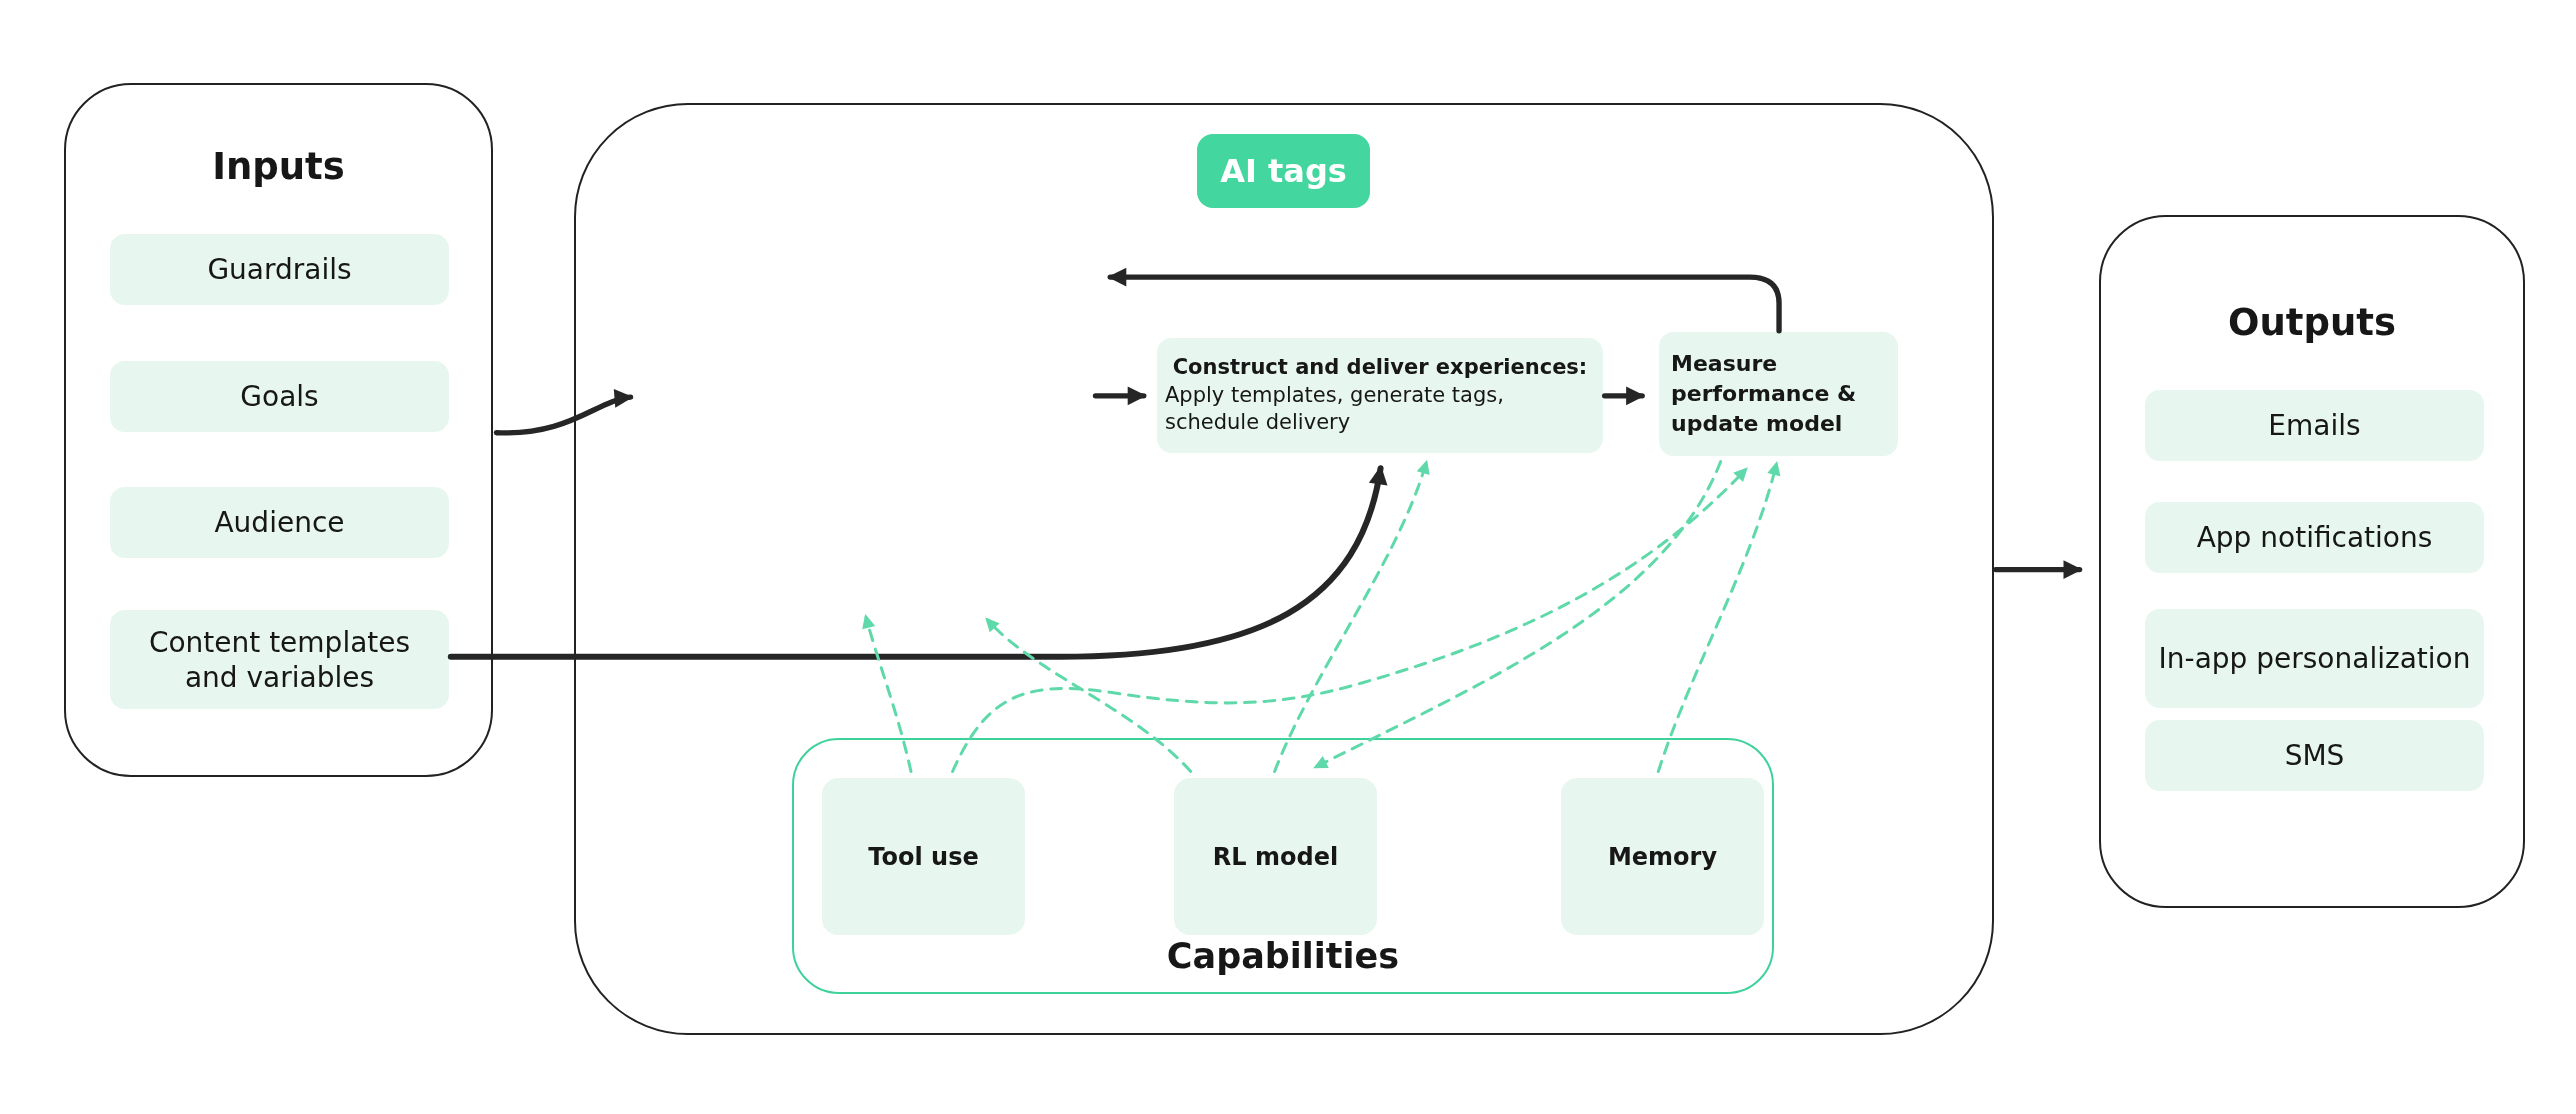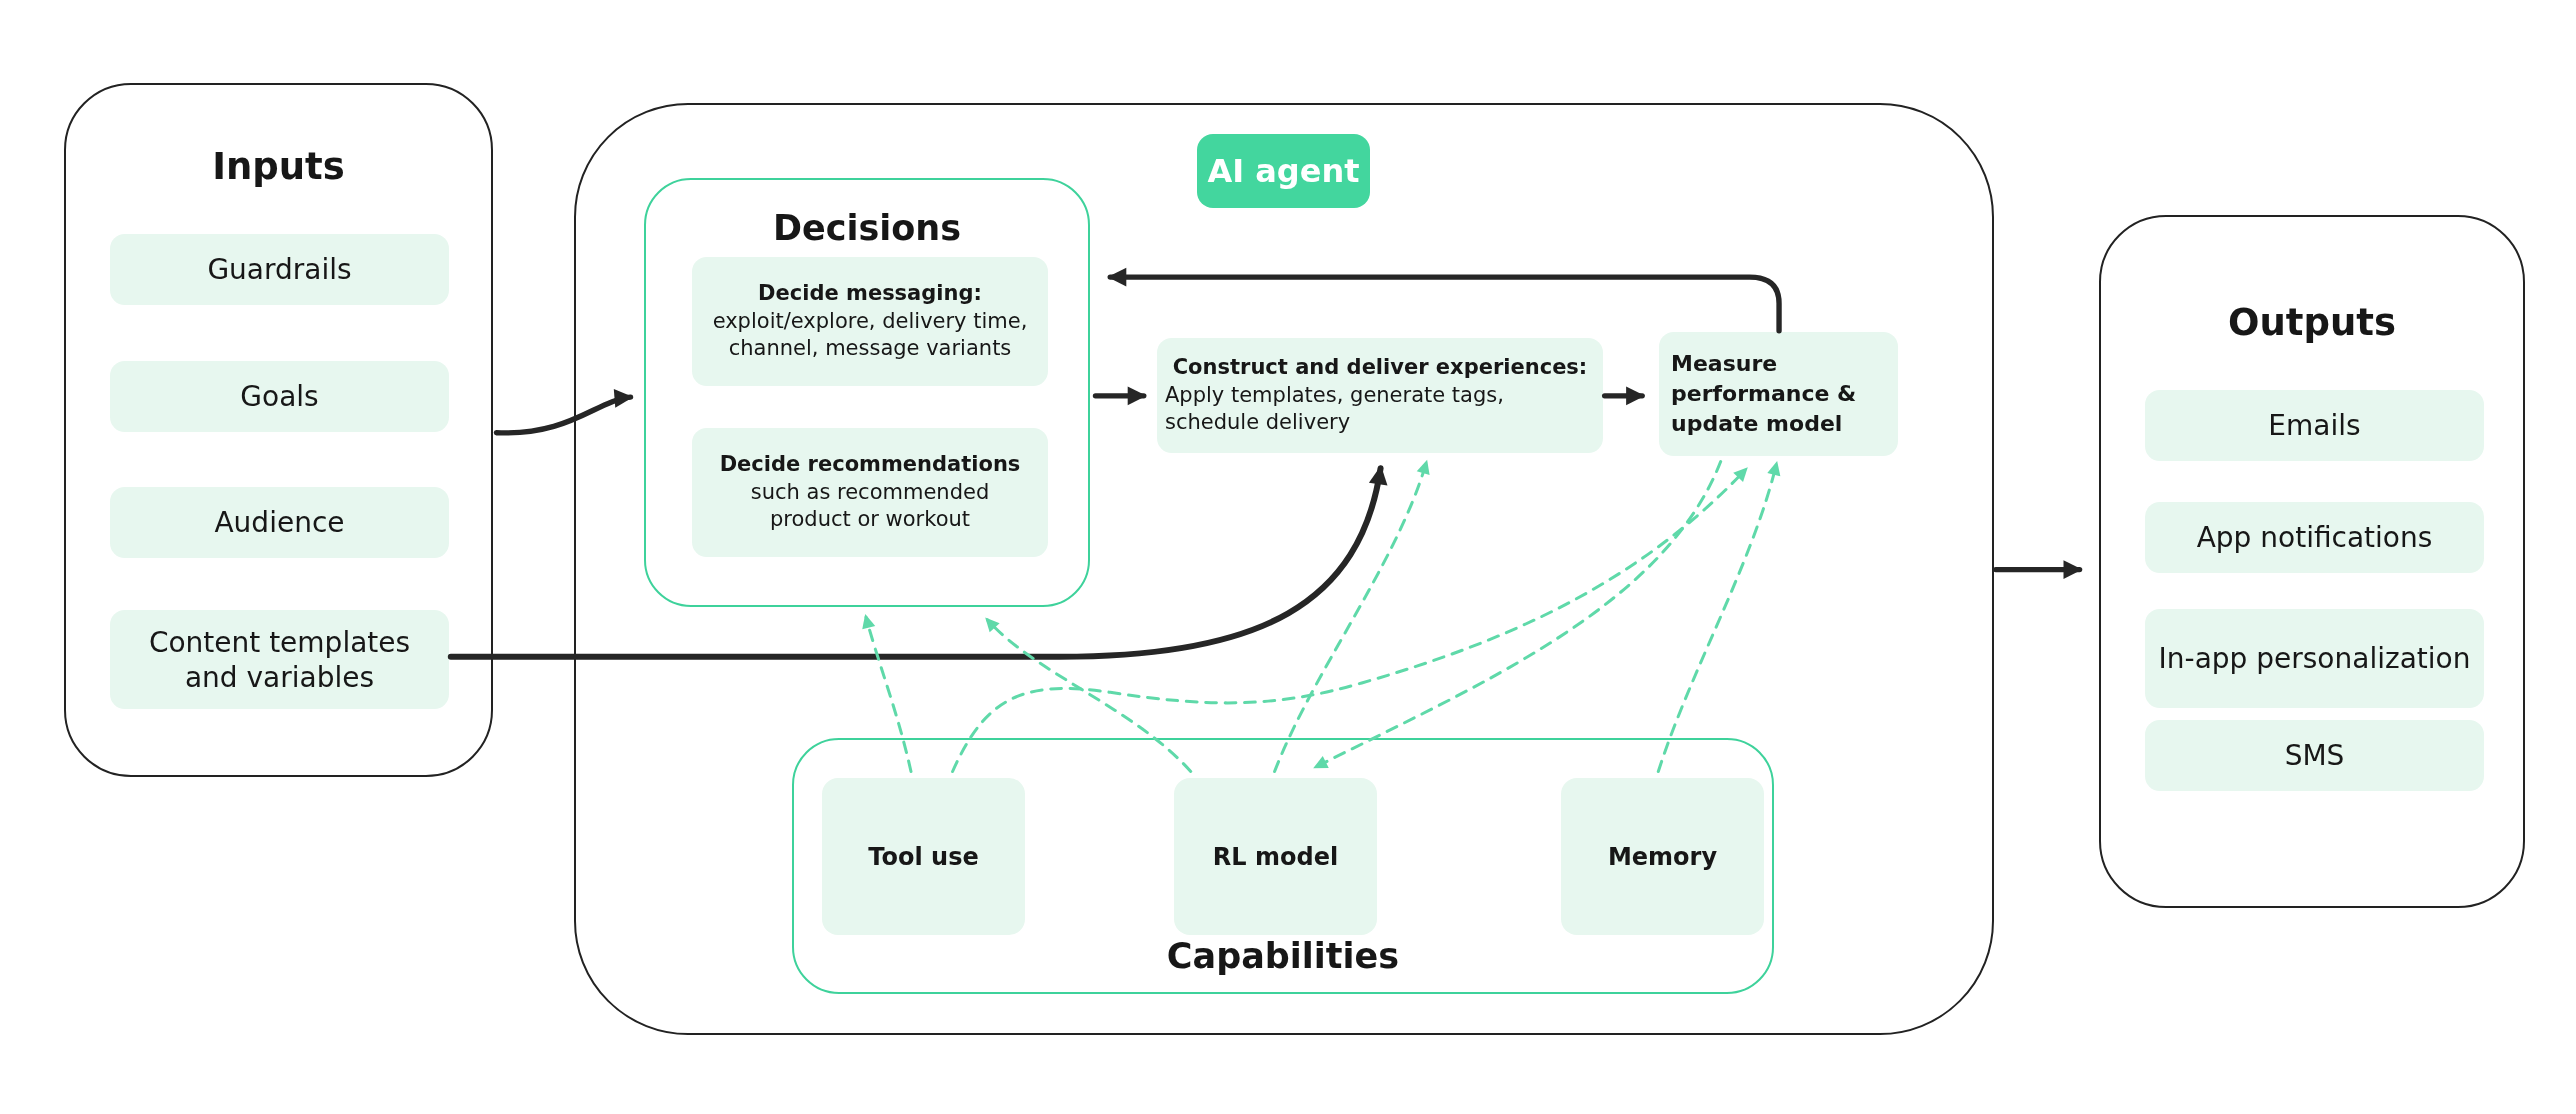--- a/index.html
+++ b/index.html
@@ -118,33 +118,22 @@
 
   <div class="panel panel-inputs">
     <div class="panel-title">Inputs</div>
     <div class="chip chip-guardrails">Guardrails</div>
     <div class="chip chip-goals">Goals</div>
     <div class="chip chip-audience">Audience</div>
     <div class="chip chip-content">Content templates and variables</div>
   </div>
 
   <div class="panel panel-agent"></div>
-  <div class="agent-pill">AI agent</div>
+  <div class="agent-pill">AI tags</div>
 
-  <div class="green-box box-decisions">
-    <div class="green-box-title">Decisions</div>
-    <div class="card card-messaging">
-      <span class="b">Decide messaging:</span>
-      <span>exploit/explore, delivery time, channel, message variants</span>
-    </div>
-    <div class="card card-recommend">
-      <span class="b">Decide recommendations</span>
-      <span>such as recommended product or workout</span>
-    </div>
-  </div>
 
   <div class="proc proc-construct">
     <span class="b">Construct and deliver experiences:</span>
     <span>Apply templates, generate tags, schedule delivery</span>
   </div>
   <div class="proc proc-measure">
     <span>Measure performance &amp; update model</span>
   </div>
 
   <div class="green-box box-capabilities">

